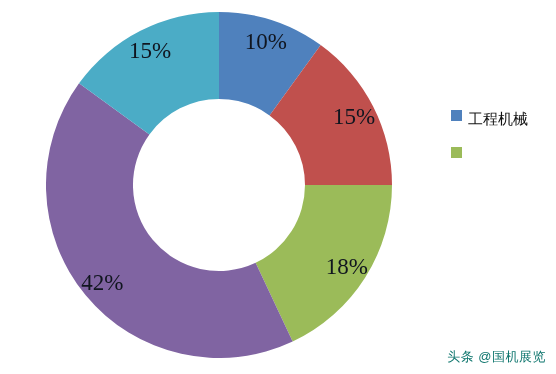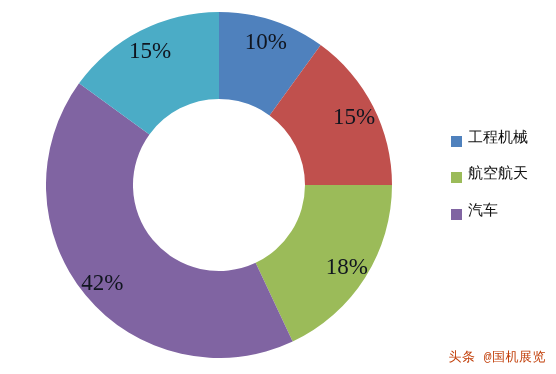--- a/index.html
+++ b/index.html
@@ -41,21 +41,21 @@
 
   
   .legend {
     position: absolute;
     left: 451px;
     top: 110px;
     width: 105px;
   }
   .legend-row {
     display: flex;
-    align-items: flex-end;
+    align-items: flex-start;
     height: 36.5px;
   }
   .legend-swatch {
     width: 11px;
     height: 11px;
     flex: 0 0 11px;
     margin-right: 6px;
   }
   .legend-label {
     font-family: "Liberation Serif", "DejaVu Serif", serif;
@@ -63,23 +63,23 @@
     color: #111111;
     white-space: nowrap;
     letter-spacing: 0px;
   }
 
   
   .watermark {
     position: absolute;
     right: 10px;
     bottom: 8px;
-    font-family: Liberation Mono, monospace;
+    font-family: Liberation Sans, sans-serif;
     font-size: 13px;
-    color: #c2410c;
+    color: #0f766e;
     white-space: nowrap;
     letter-spacing: 0.5px;
   }
 </style>
 </head>
 <body>
 
 <div id="chart-root">
 
   <div class="donut-wrap">
@@ -101,23 +101,18 @@
     </svg>
   </div>
 
   <div class="legend" id="legend-root">
       <div class="legend-row">
         <span class="legend-swatch" style="background: rgb(79, 129, 189);"></span>
         <span class="legend-label">工程机械</span>
       </div>
       <div class="legend-row">
         <span class="legend-swatch" style="background: rgb(155, 187, 89);"></span>
-        <span class="legend-label">航空航天</span>
-      </div>
-      <div class="legend-row">
-        <span class="legend-swatch" style="background: rgb(128, 100, 162);"></span>
-        <span class="legend-label">汽车</span>
       </div>
     </div>
 
   <div class="watermark">头条 @国机展览</div>
 
 </div>
 
 </body></html>

